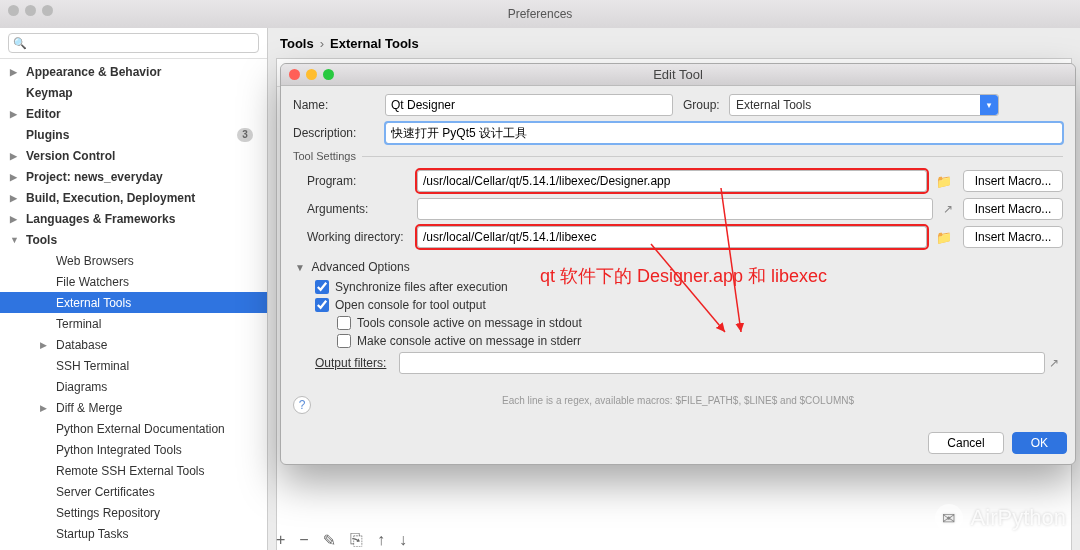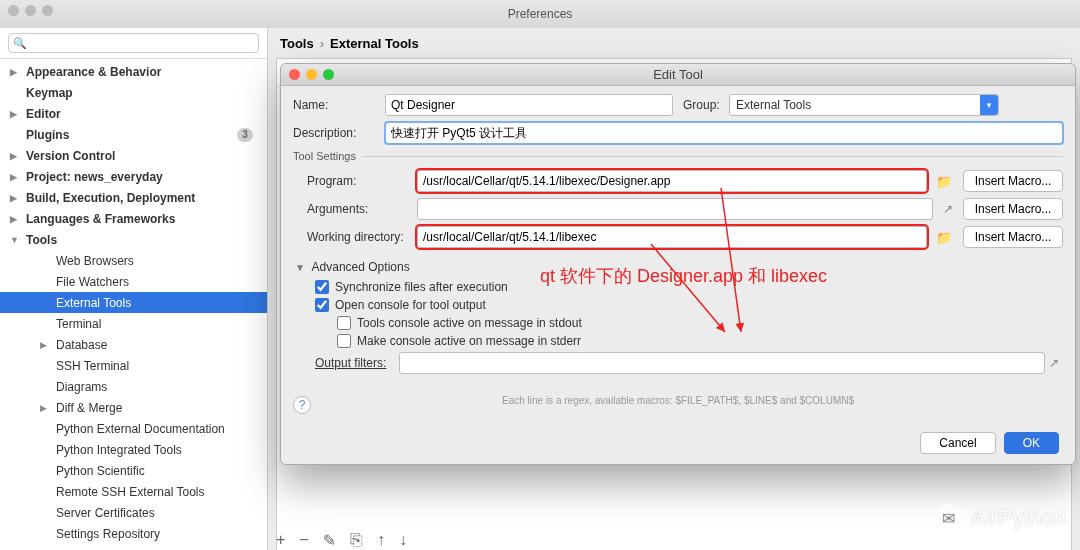--- a/index.html
+++ b/index.html
@@ -69,21 +69,21 @@
 .adv-opts .cb-row { display: flex; align-items: center; font-size: 12px; margin-bottom: 4px; }
 .adv-opts .cb-row input { margin-right: 6px; width: 14px; height: 14px; accent-color: #2f74e0;}
 .adv-opts .cb-row.indent { padding-left: 22px; }
 .out-row { display: flex; align-items: center; padding-left: 22px; margin-top: 2px; }
 .out-row label { width: 84px; text-decoration: underline; }
 .out-row .tf { flex: 1; }
 .hint { text-align: center; font-size: 10px; color: #999; margin-top: 21px; }
 
 .help { position: absolute; left: 12px; bottom: 10px; width: 18px; height: 18px; border: 1px solid #bbb; border-radius: 50%; color: #5b8dd8; font-size: 12px; display:flex;align-items:center;justify-content:center; background:#fff; cursor:pointer; }
 
-.dbuttons { display: flex; gap: 8px; justify-content: flex-end; padding: 8px 16px 10px; }
+.dbuttons { display: flex; gap: 8px; justify-content: flex-end; padding: 8px 8px 10px; }
 .btn { height: 22px; padding: 0 18px; border-radius: 4px; font-size: 12px; border: 1px solid #bcbcbc; background: #fff; cursor: pointer; }
 .btn.primary { background: #2f74e0; color: #fff; border-color: #2f74e0; }
 
 .annot { position: absolute; left: 540px; top: 264px; color: #e22; font-size: 18px; font-weight: 500; pointer-events:none; z-index: 30; white-space: nowrap; }
 svg.overlay{position:absolute;left:0;top:0;pointer-events:none;z-index:25;}
 
 .watermark { position: absolute; right: 14px; bottom: 18px; display: flex; align-items: center; gap: 8px; color: rgba(255,255,255,.85); font-size: 22px; font-weight: 500; pointer-events:none; z-index: 50; text-shadow: 0 0 3px rgba(0,0,0,.2); }
 .watermark .wic { width: 28px; height: 28px; border-radius: 50%; background: rgba(255,255,255,.6); display:flex;align-items:center;justify-content:center; font-size:16px; color:#888;}
 </style>
 </head>
@@ -174,24 +174,20 @@
           <span class="disc">▶</span>
           <span>Diff &amp; Merge</span>
         </div>
         <div class="tree-row sub">
           <span class="disc"></span>
           <span>Python External Documentation</span>
         </div>
         <div class="tree-row sub">
           <span class="disc"></span>
           <span>Python Integrated Tools</span>
-        </div>
-        <div class="tree-row sub">
-          <span class="disc"></span>
-          <span>Python Scientific</span>
         </div>
         <div class="tree-row sub">
           <span class="disc"></span>
           <span>Remote SSH External Tools</span>
         </div>
         <div class="tree-row sub">
           <span class="disc"></span>
           <span>Server Certificates</span>
         </div>
         <div class="tree-row sub">

